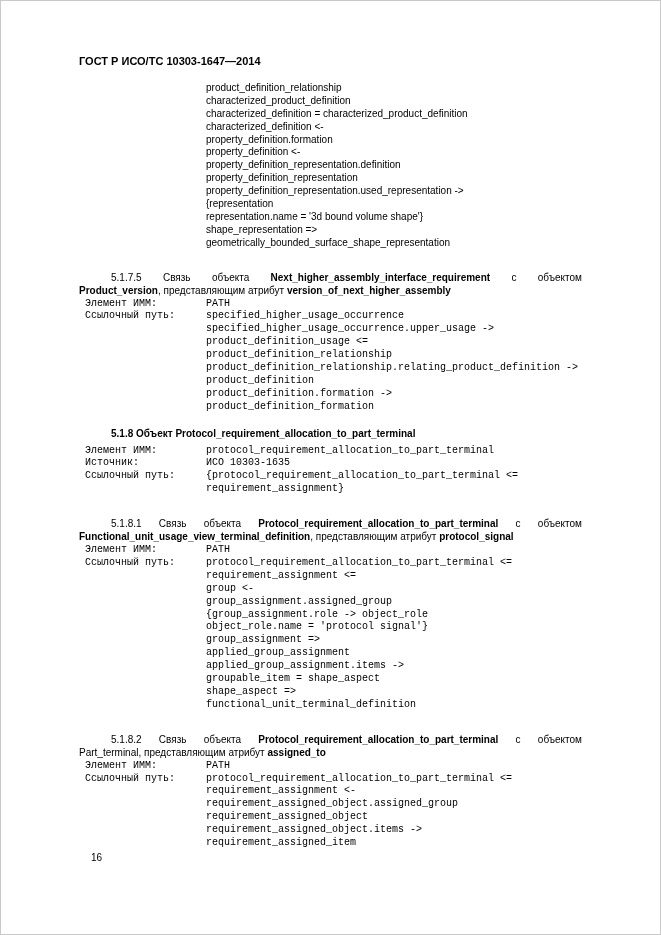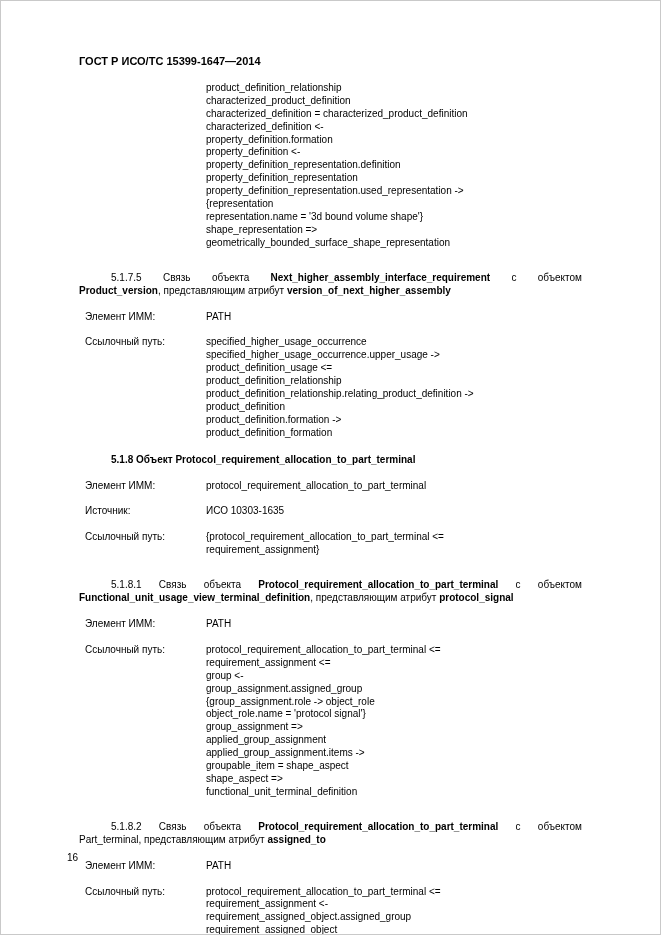--- a/index.html
+++ b/index.html
@@ -17,33 +17,33 @@
     overflow: hidden;
   }
   .content { padding: 54px 78px 0 78px; }
   .doc-header { font-weight: bold; font-size: 11px; margin-bottom: 14px; white-space: nowrap; }
   .code-block { min-width: 0; }
   .code-line { white-space: pre; }
   .indent-code { margin-left: 127px; }
   .para { margin-top: 2px; }
   .para-line { width: 100%; }
   .j-line { text-align: justify; text-align-last: justify; text-indent: 32px; margin-top: 22px; }
-  .kv { display: grid; grid-template-columns: 127px 1fr; margin-top: 13px; }
+  .kv { display: grid; grid-template-columns: 127px 1fr; margin-top: 0; font-family: Liberation Mono, monospace; }
   .kv-label { padding-left: 6px; white-space: nowrap; }
   .kv-value { white-space: pre; }
   .section-heading { font-weight: bold; margin: 14px 0 4px 32px; white-space: nowrap; }
-  .page-number { position: absolute; left: 66px; top: 851px; }
+  .page-number { position: absolute; left: 90px; top: 851px; }
 </style>
 </head>
 <body>
 
 <div class="page">
   <div class="content">
 
-    <div class="doc-header">ГОСТ Р ИСО/ТС 15399-1647—2014</div>
+    <div class="doc-header">ГОСТ Р ИСО/ТС 10303-1647—2014</div>
 
     <div class="code-block indent-code">
         <div class="code-line">product_definition_relationship</div>
         <div class="code-line">characterized_product_definition</div>
         <div class="code-line">characterized_definition = characterized_product_definition</div>
         <div class="code-line">characterized_definition &lt;-</div>
         <div class="code-line">property_definition.formation</div>
         <div class="code-line">property_definition &lt;-</div>
         <div class="code-line">property_definition_representation.definition</div>
         <div class="code-line">property_definition_representation</div>

